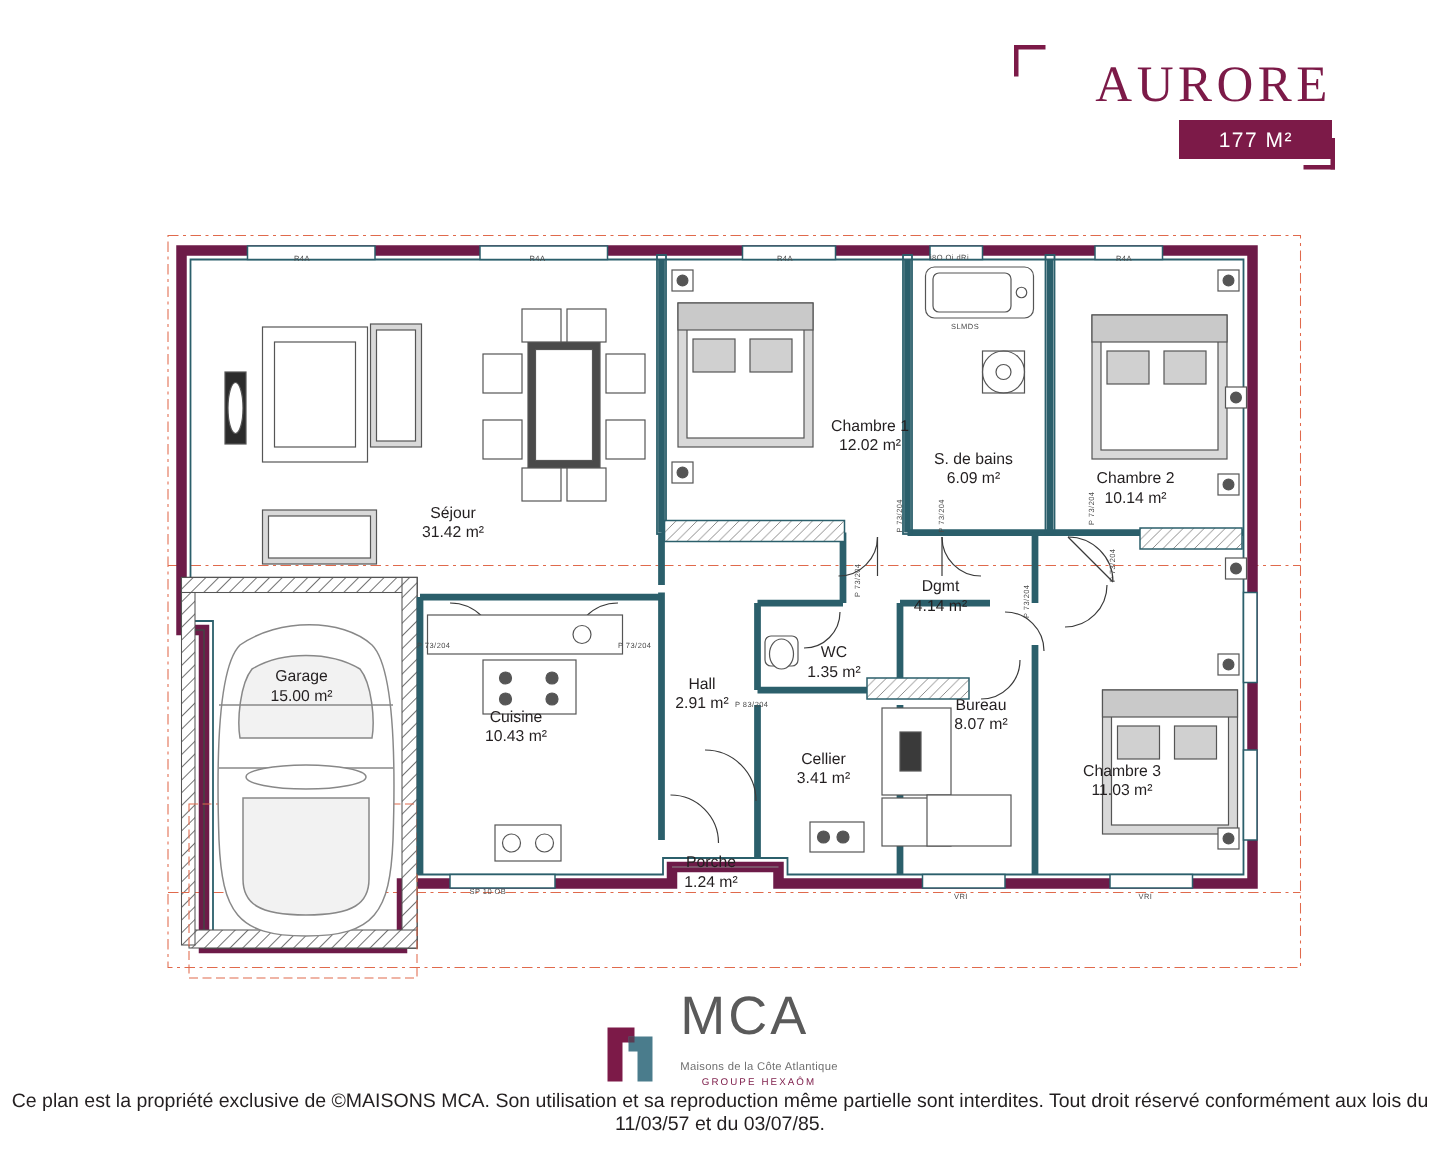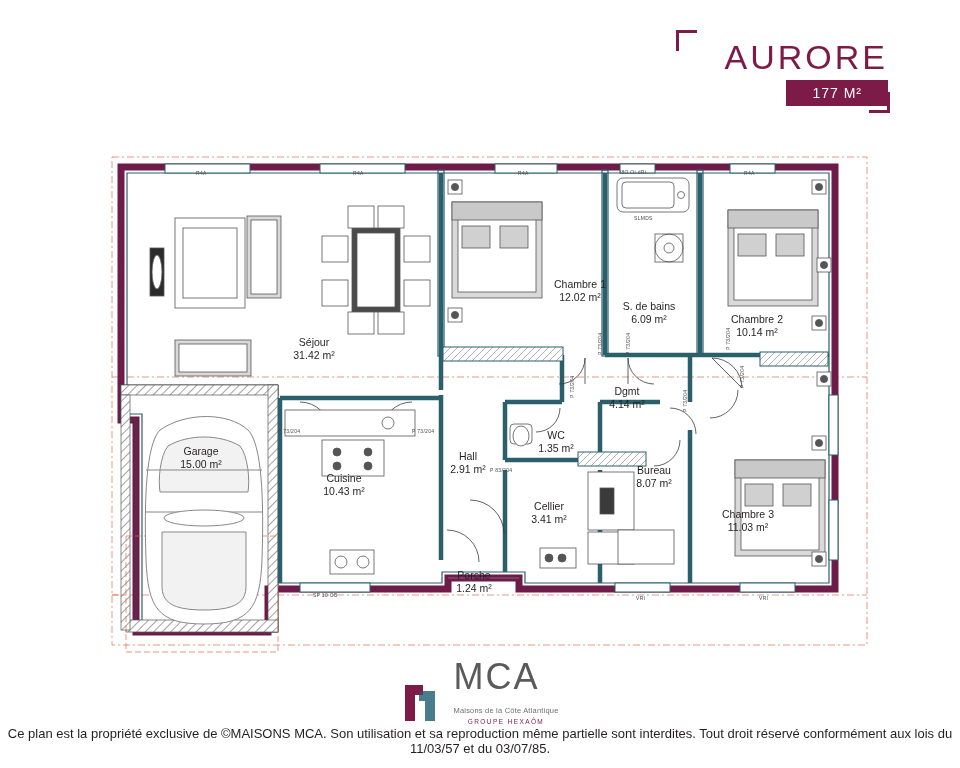--- a/index.html
+++ b/index.html
@@ -26,20 +26,21 @@
   }
   .brand-title {
     position: absolute;
     top: 22px;
     right: 2px;
     font-size: 34px;
     letter-spacing: 3px;
     color: #7c1a48;
     font-weight: 400;
     line-height: 1;
+    font-family: Liberation Serif, serif;
   }
   .brand-badge {
     position: absolute;
     top: 62px;
     right: 2px;
     background: #7c1a48;
     color: #ffffff;
     font-size: 14px;
     letter-spacing: 1px;
     padding: 6px 26px;
@@ -429,21 +430,21 @@
     </g>
 
     <g stroke="#555" stroke-width="0.8" fill="#ffffff">
       <rect x="817" y="118" width="14" height="14"></rect>
       <circle cx="824" cy="125" r="3.6" fill="#555"></circle>
       <rect x="817" y="232" width="14" height="14"></rect>
       <circle cx="824" cy="239" r="3.6" fill="#555"></circle>
     </g>
   </svg>
 
-  <div class="room-label" style="left:314px;top:196px;transform:translateX(-50%)">
+  <div class="room-label" style="left:302px;top:196px;transform:translateX(-50%)">
     <span class="nm">Séjour</span>
     <span class="ar">31.42 m²</span>
   </div>
   <div class="room-label" style="left:580px;top:138px;transform:translateX(-50%)">
     <span class="nm">Chambre 1</span>
     <span class="ar">12.02 m²</span>
   </div>
   <div class="room-label" style="left:649px;top:160px;transform:translateX(-50%)">
     <span class="nm">S. de bains</span>
     <span class="ar">6.09 m²</span>

